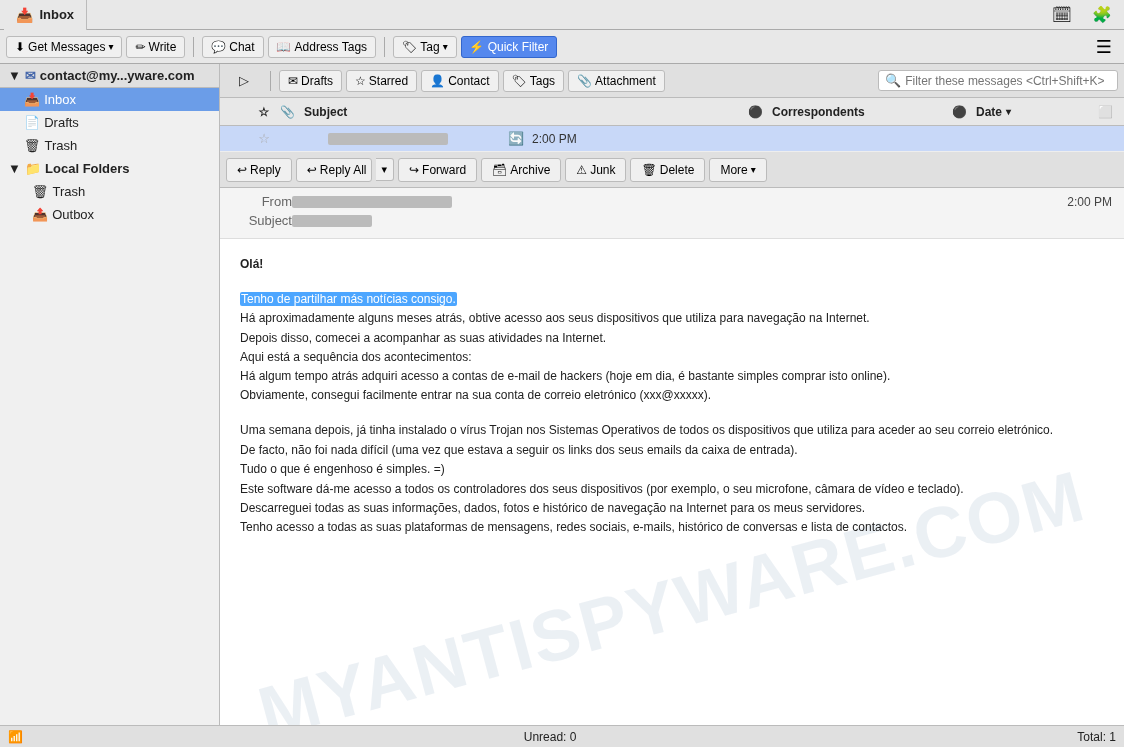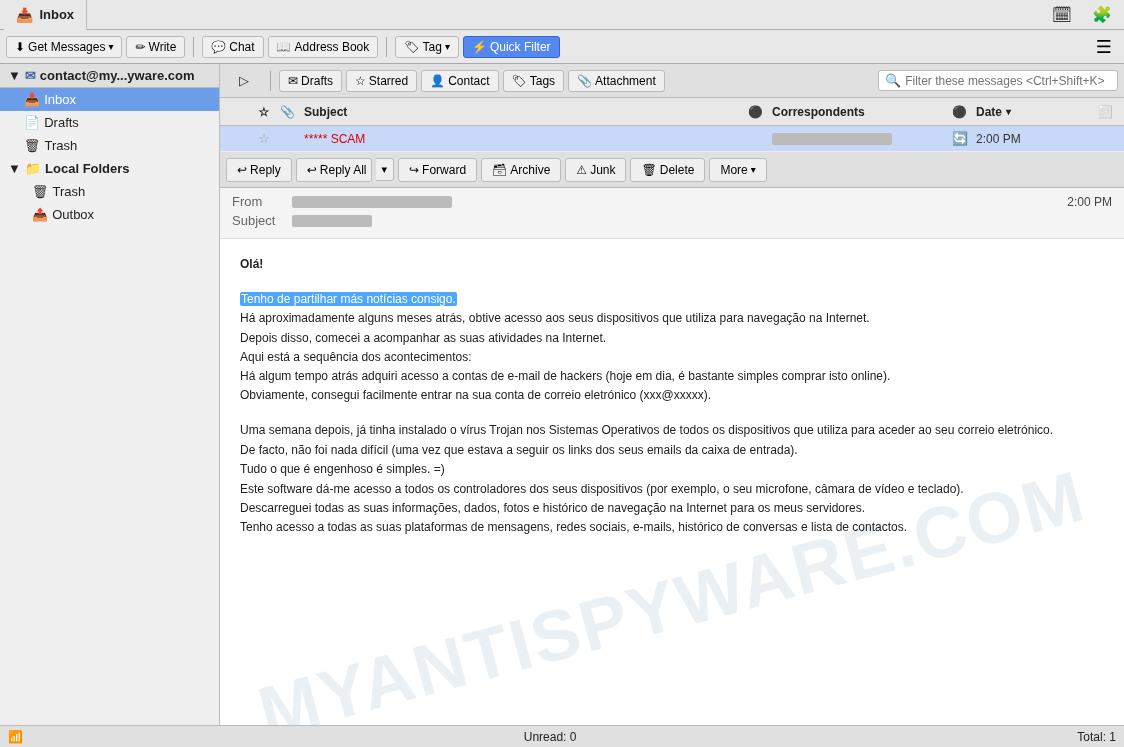--- a/index.html
+++ b/index.html
@@ -110,21 +110,21 @@
     }
     .action-btn.split { padding-right: 4px; }
     .action-btn-arrow {
       padding: 4px 6px; background: #f0f0f0; border: 1px solid #bbb;
       border-left: none; border-radius: 0 3px 3px 0; cursor: pointer; font-size: 11px;
     }
 
     #email-header {
       background: #f4f4f4; border-bottom: 1px solid #ddd; padding: 6px 12px;
     }
-    .header-row { display: flex; align-items: center; margin-bottom: 4px; font-size: 13px; }
+    .header-row { display: flex; align-items: center; margin-bottom: 4px; font-size: 13px; text-align: right; }
     .header-label { color: #666; width: 60px; flex-shrink: 0; }
     .header-value-bar { height: 12px; background: #bbb; border-radius: 2px; }
     .header-date { margin-left: auto; font-size: 12px; color: #444; }
 
     #email-body-wrapper {
       flex: 1; overflow-y: auto; background: white; position: relative;
     }
     #email-body {
       padding: 16px 20px; font-size: 12px; line-height: 1.6; color: #222;
       position: relative; z-index: 1;
@@ -181,21 +181,21 @@
     <span>✏</span>
     <span>Write</span>
   </button>
   <div class="menu-sep"></div>
   <button class="toolbar-btn">
     <span>💬</span>
     <span>Chat</span>
   </button>
   <button class="toolbar-btn">
     <span>📖</span>
-    <span>Address Book</span>
+    <span>Address Tags</span>
   </button>
   <div class="menu-sep"></div>
   <button class="toolbar-btn">
     <span>🏷</span>
     <span>Tag</span>
     <span style="font-size:10px;">▾</span>
   </button>
   <button class="toolbar-btn quickfilter-active">
     <span>⚡</span>
     <span>Quick Filter</span>
@@ -293,23 +293,20 @@
         <span style="font-size:10px;">▾</span>
       </div>
       <div class="col-extra">⬜</div>
     </div>
 
     <div id="msg-list">
       <div class="msg-row selected">
         <div class="col-flag"></div>
         <div class="col-star" style="color:#aaa;">☆</div>
         <div class="col-attach"></div>
-        <div class="col-subject">
-          <span class="msg-subject spam">***** SCAM</span>
-        </div>
         <div class="col-read">
           <span class="msg-dot"></span>
         </div>
         <div class="col-from">
           <div class="msg-from-bar"></div>
         </div>
         <div class="col-icon2">🔄</div>
         <div class="col-date">
           <span class="msg-date">2:00 PM</span>
         </div>

